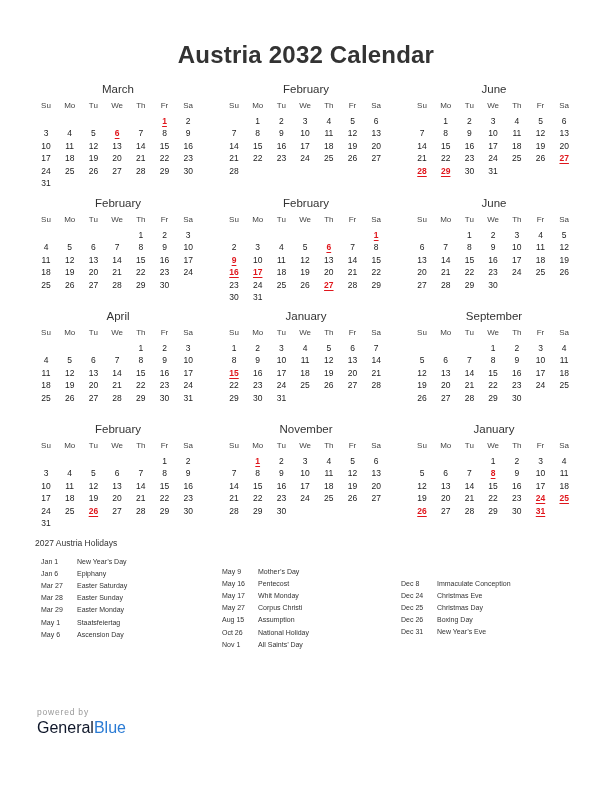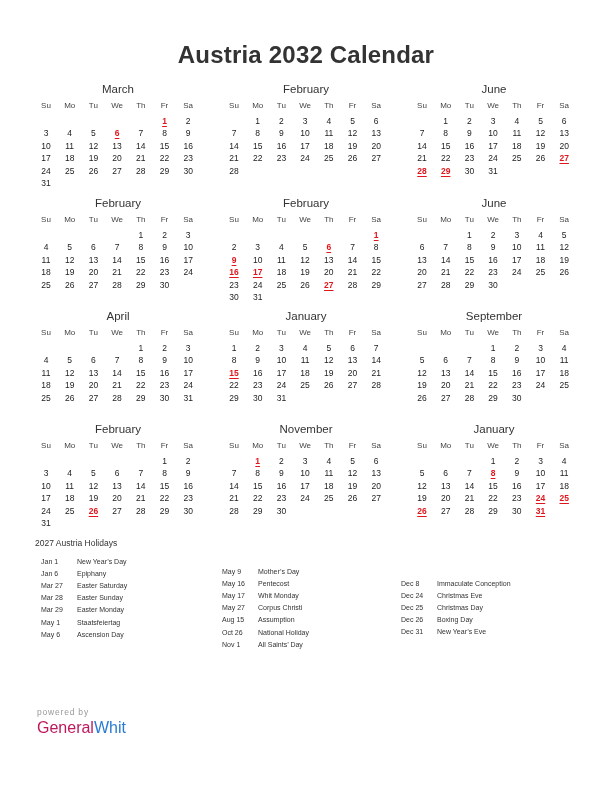--- a/index.html
+++ b/index.html
@@ -11,21 +11,21 @@
   .day { position:absolute; width:24px; text-align:center; font-size:8.5px; color:#222; line-height:10px; }
   .day.hol { color:#e0161c; font-weight:bold; text-decoration:underline; text-decoration-thickness:1.2px; text-underline-offset:2px; }
   .hol-title { position:absolute; left:35px; top:538px; font-size:8.5px; color:#333; }
   .hol-col { position:absolute; font-size:7px; color:#333; }
   .hol-row { position:absolute; left:0; white-space:nowrap; }
   .hol-date { position:absolute; left:0; }
   .hol-name { position:absolute; left:36px; }
   .footer { position:absolute; left:37px; top:707px; }
   .powered { font-size:8.5px; color:#999; letter-spacing:0.8px; }
   .brand { font-size:16px; margin-top:2px; }
-  .brand .g { color:#be185d; }
+  .brand .g { color:#0f172a; }
   .brand .b { color:#2a7bd4; }
 </style>
 </head>
 <body>
 
 <div class="title">Austria 2032 Calendar</div>
 
 <div id="calendar">
     <div class="month" style="left: 34px; top: 83px;">
       <div class="month-name">March</div>
@@ -595,14 +595,14 @@
       </div>
       <div class="hol-row" style="top: 48.4px;">
         <span class="hol-date">Dec 31</span>
         <span class="hol-name">New Year’s Eve</span>
       </div>
     </div>
   </div>
 
 <div class="footer">
   <div class="powered">powered by</div>
-  <div class="brand"><span class="g">General</span><span class="b">Whit</span></div>
+  <div class="brand"><span class="g">General</span><span class="b">Blue</span></div>
 </div>
 
 </body></html>

